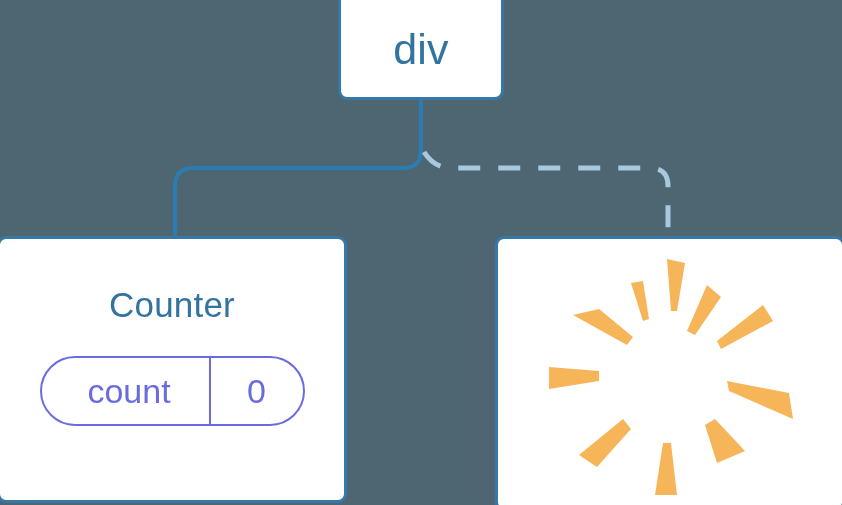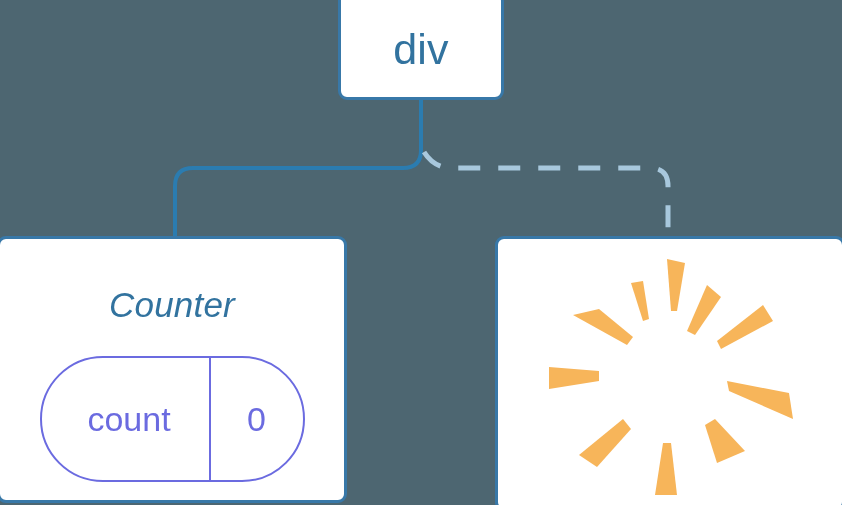--- a/index.html
+++ b/index.html
@@ -66,31 +66,30 @@
     top: 236px;
     width: 350px;
     height: 267px;
     padding-top: 48px;
   }
   .node-counter .node-title {
     font-size: 35px;
     color: #32739f;
     line-height: 1;
     letter-spacing: 0.2px;
-    font-style: italic;
   }
 
   
   .state-pill {
     margin-top: 34px;
     display: flex;
     align-items: stretch;
     border: 2px solid #6b6be0;
     border-radius: 999px;
-    height: 126px;
+    height: 70px;
     min-width: 265px;
     background: #ffffff;
     overflow: hidden;
   }
   .state-pill .pill-key,
   .state-pill .pill-val {
     display: flex;
     align-items: center;
     justify-content: center;
     color: #6b6be0;

